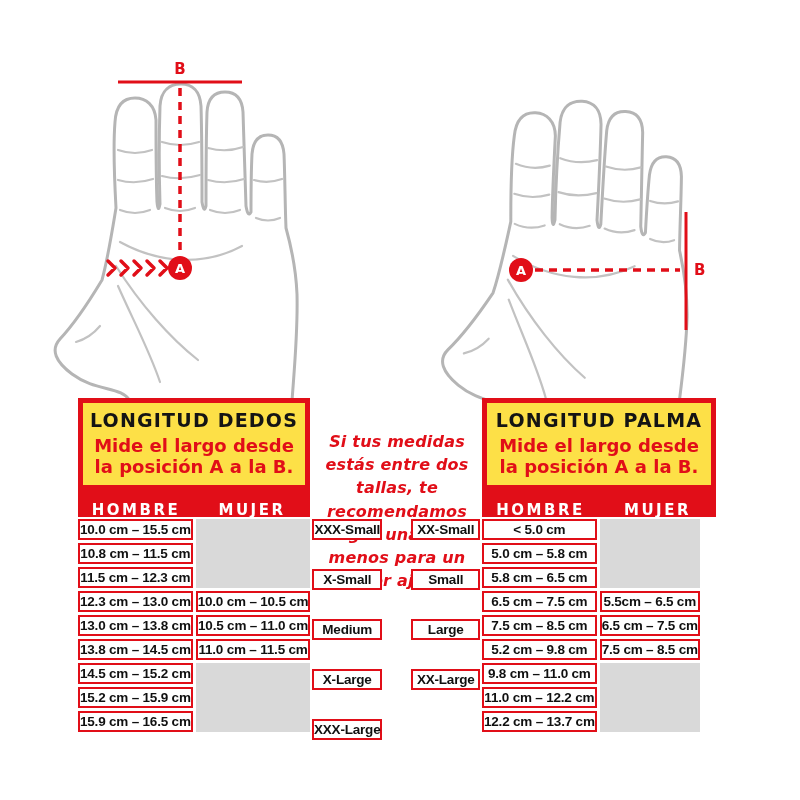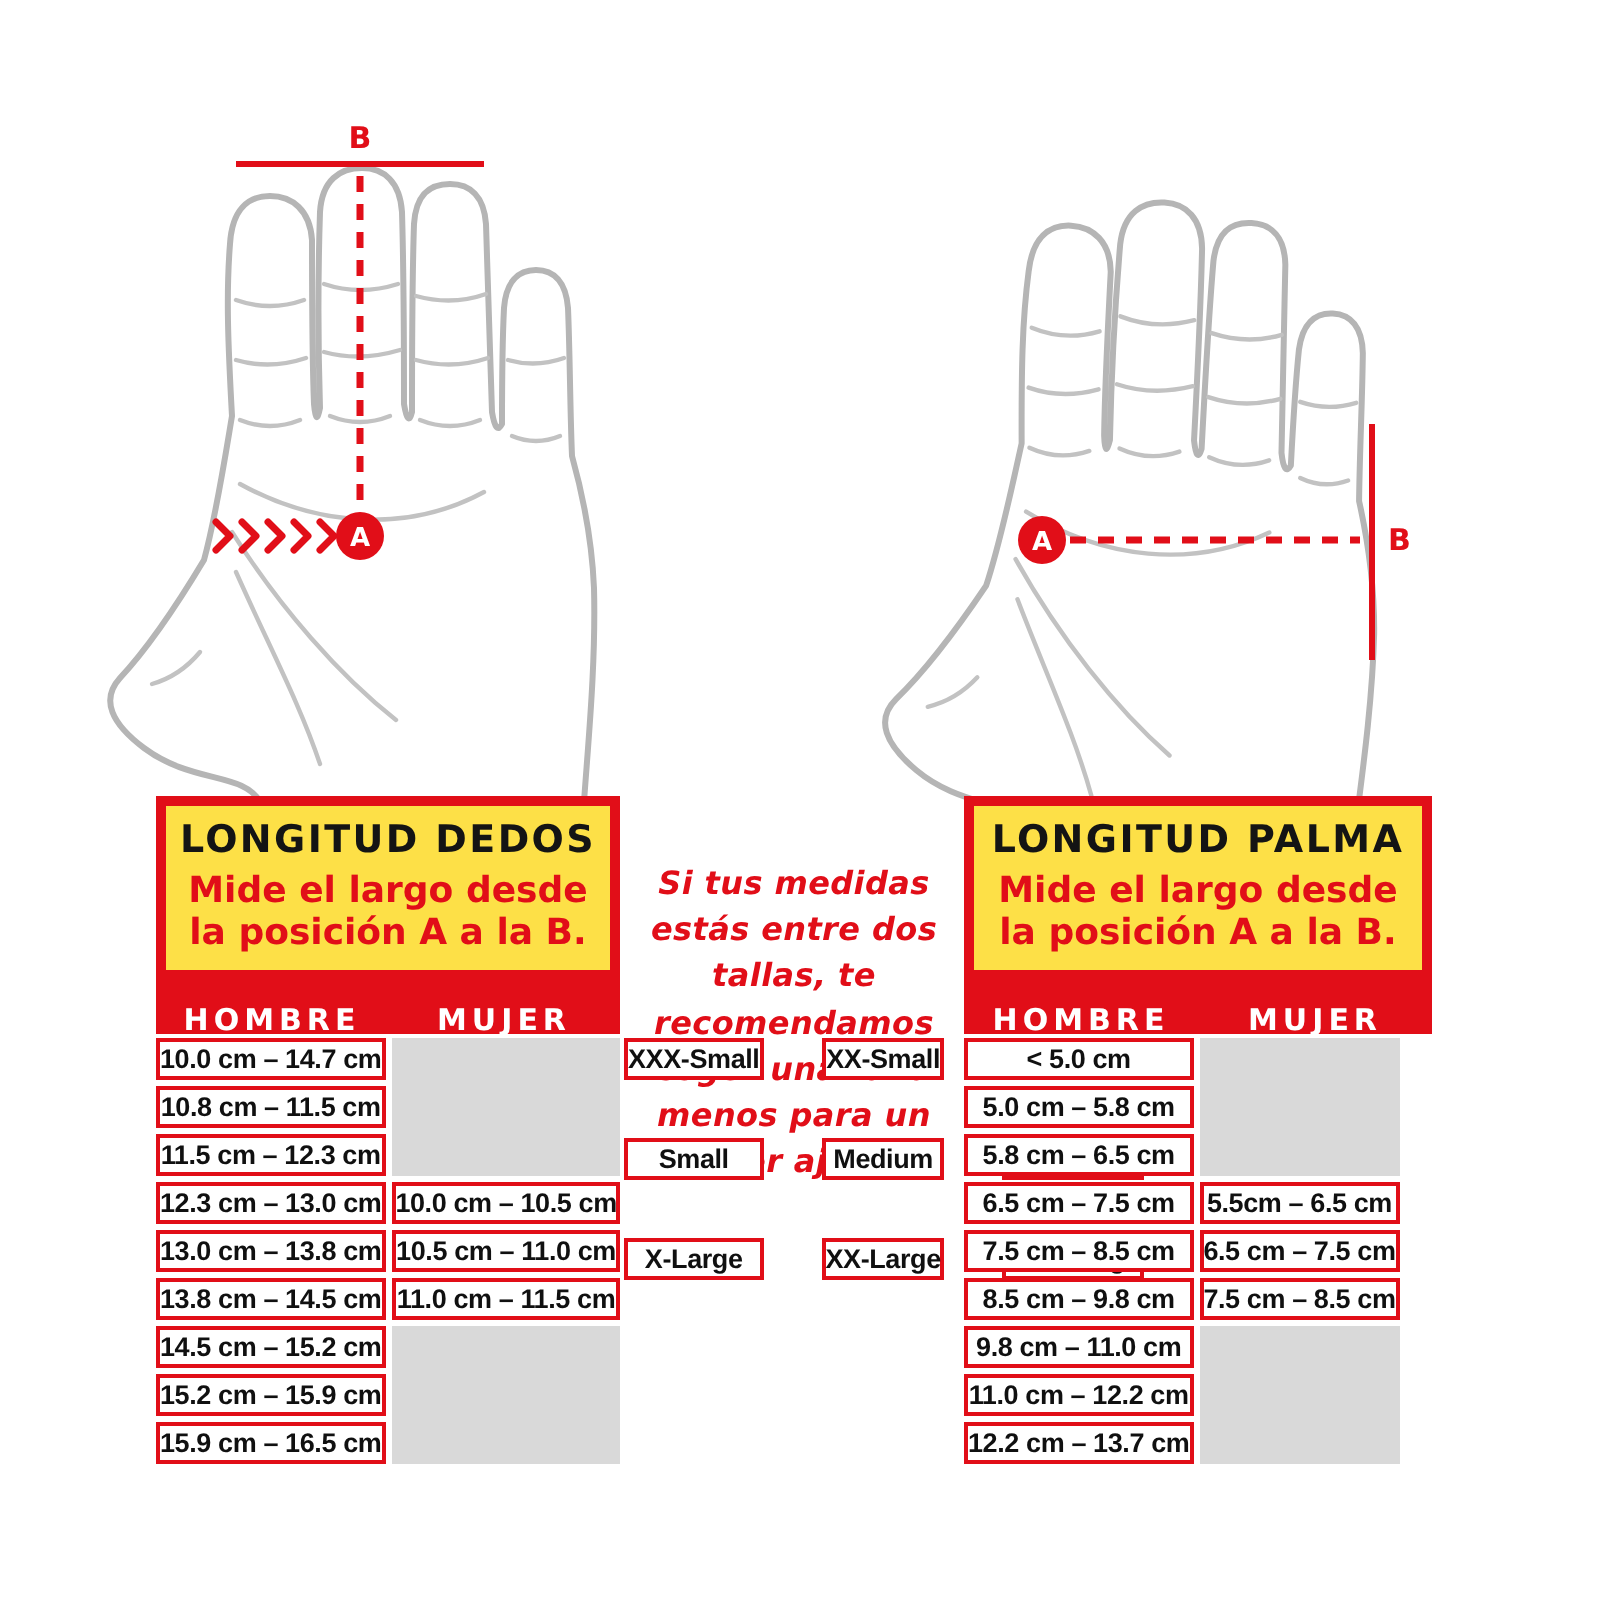--- a/index.html
+++ b/index.html
@@ -35,21 +35,21 @@
   .band-right{left:482px;width:234px;}
   .band span{
     text-align:center;color:#ffffff;font-family:"DejaVu Sans", sans-serif;
     font-weight:800;font-size:15px;letter-spacing:2.5px;margin-top:11px;
   }
   
   .rows{
     position:absolute;top:519px;display:grid;grid-auto-rows:21px;gap:3px;z-index:3;
   }
   .rows-left{left:78px;width:232px;grid-template-columns:1fr 1fr;}
-  .rows-mid{left:312px;width:168px;grid-template-columns:1fr 1fr 1fr;gap:29px;}
+  .rows-mid{left:312px;width:168px;grid-template-columns:1fr 1fr;gap:29px;}
   .rows-right{left:482px;width:212px;grid-template-columns:1fr 1fr;}
   .cell{
     background:#fff;border:2px solid #e10e18;box-sizing:border-box;
     display:flex;align-items:center;justify-content:center;
     font-size:13.5px;font-weight:700;color:#101010;letter-spacing:-0.2px;
     white-space:nowrap;
   }
   .gray{background:#d9d9d9;}
   
   .note{
@@ -156,21 +156,21 @@
   <div class="band band-left">
     <span>HOMBRE</span>
     <span>MUJER</span>
   </div>
   <div class="band band-right">
     <span>HOMBRE</span>
     <span>MUJER</span>
   </div>
 
   <div class="rows rows-left">
-    <div class="cell" style="grid-area:1/1">10.0 cm – 14.7 cm</div>
+    <div class="cell" style="grid-area:1/1">10.0 cm – 15.5 cm</div>
     <div class="cell" style="grid-area:2/1">10.8 cm – 11.5 cm</div>
     <div class="cell" style="grid-area:3/1">11.5 cm – 12.3 cm</div>
     <div class="cell" style="grid-area:4/1">12.3 cm – 13.0 cm</div>
     <div class="cell" style="grid-area:5/1">13.0 cm – 13.8 cm</div>
     <div class="cell" style="grid-area:6/1">13.8 cm – 14.5 cm</div>
     <div class="cell" style="grid-area:7/1">14.5 cm – 15.2 cm</div>
     <div class="cell" style="grid-area:8/1">15.2 cm – 15.9 cm</div>
     <div class="cell" style="grid-area:9/1">15.9 cm – 16.5 cm</div>
     <div class="gray" style="grid-area:1/2/4/3"></div>
     <div class="cell" style="grid-area:4/2">10.0 cm – 10.5 cm</div>
@@ -190,21 +190,21 @@
     <div class="cell">XX-Large</div>
     <div class="cell">XXX-Large</div>
   </div>
 
   <div class="rows rows-right">
     <div class="cell" style="grid-area:1/1">&lt; 5.0 cm</div>
     <div class="cell" style="grid-area:2/1">5.0 cm – 5.8 cm</div>
     <div class="cell" style="grid-area:3/1">5.8 cm – 6.5 cm</div>
     <div class="cell" style="grid-area:4/1">6.5 cm – 7.5 cm</div>
     <div class="cell" style="grid-area:5/1">7.5 cm – 8.5 cm</div>
-    <div class="cell" style="grid-area:6/1">8.5 cm – 9.8 cm</div>
+    <div class="cell" style="grid-area:6/1">5.2 cm – 9.8 cm</div>
     <div class="cell" style="grid-area:7/1">9.8 cm – 11.0 cm</div>
     <div class="cell" style="grid-area:8/1">11.0 cm – 12.2 cm</div>
     <div class="cell" style="grid-area:9/1">12.2 cm – 13.7 cm</div>
     <div class="gray" style="grid-area:1/2/4/3"></div>
     <div class="cell" style="grid-area:4/2">5.5cm – 6.5 cm</div>
     <div class="cell" style="grid-area:5/2">6.5 cm – 7.5 cm</div>
     <div class="cell" style="grid-area:6/2">7.5 cm – 8.5 cm</div>
     <div class="gray" style="grid-area:7/2/10/3"></div>
   </div>
 

